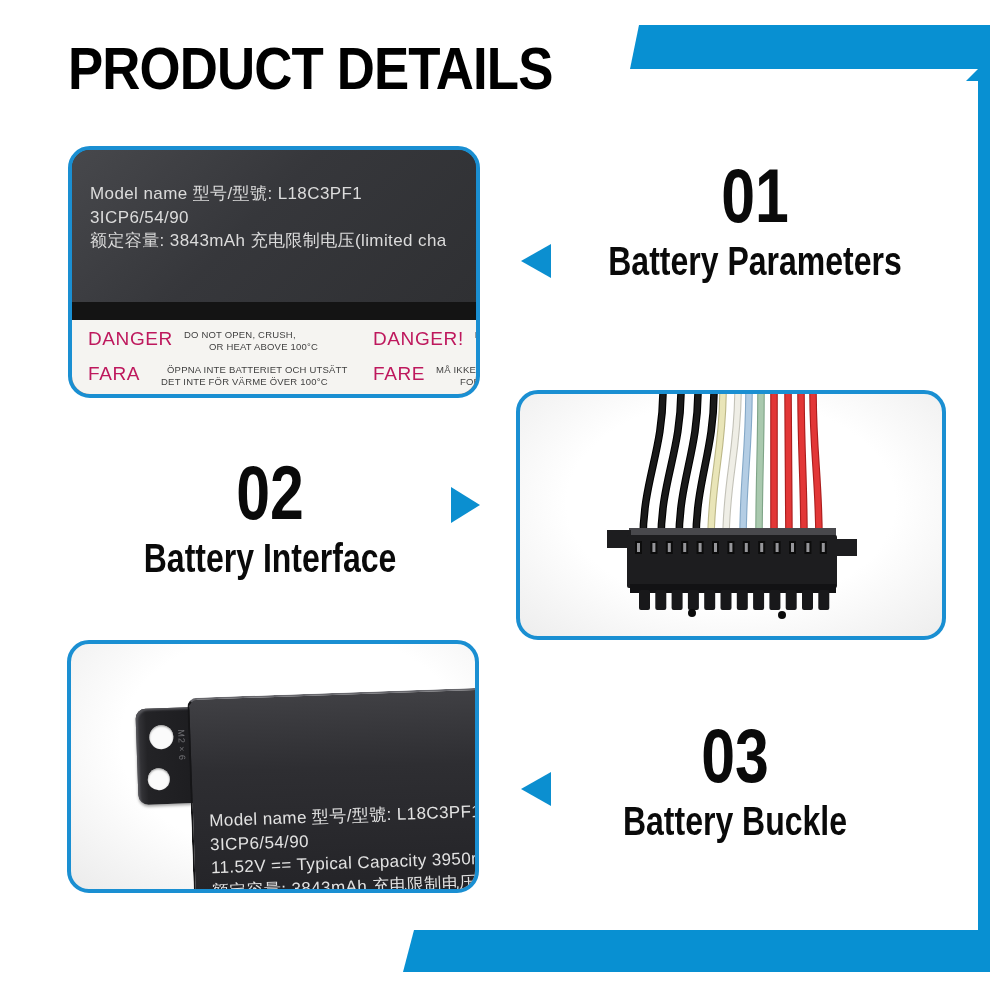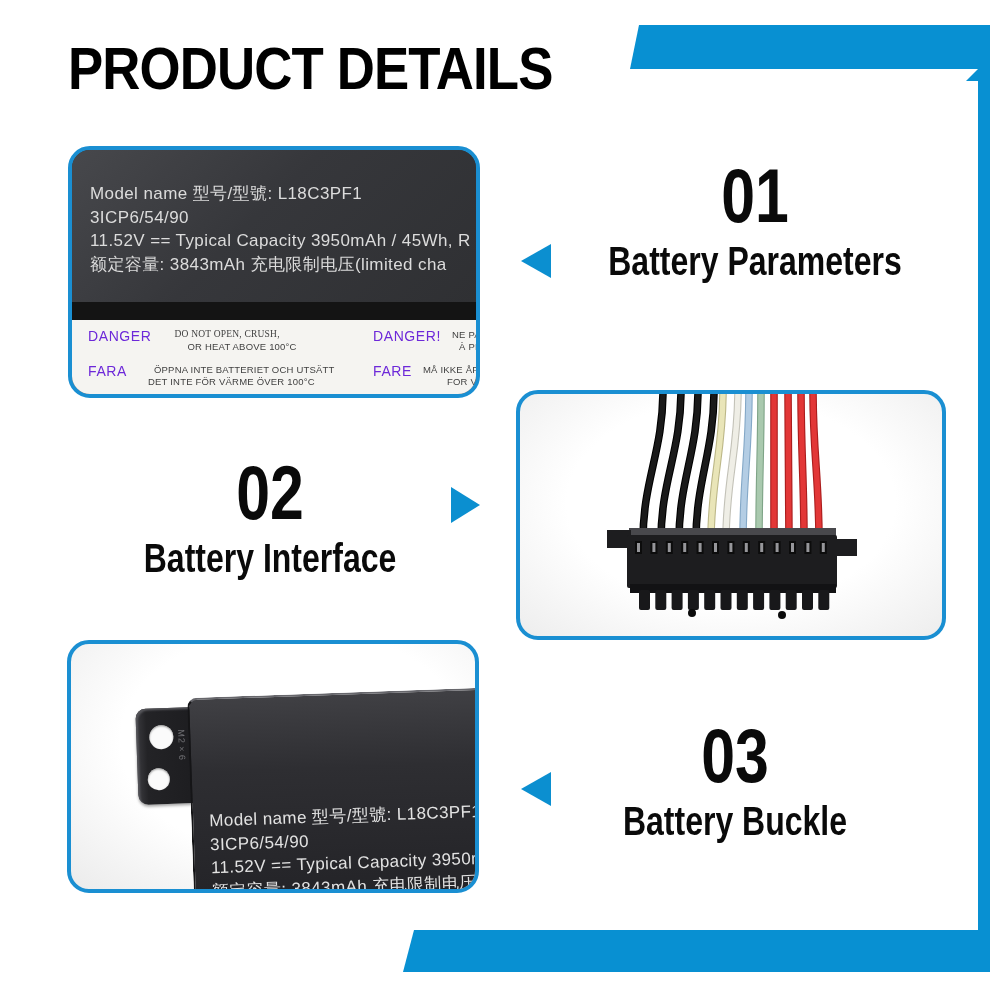--- a/index.html
+++ b/index.html
@@ -63,21 +63,21 @@
   }
   .warning-strip {
     position:absolute; left:0; top:170px; width:404px; height:74px;
     background:#f5f4f1; color:#3f3f3f;
   }
   .wcol { position:absolute; top:0; height:74px; }
   .wcol-left  { left:16px; width:290px; }
   .wcol-right { left:301px; width:110px; }
   .wrow { position:absolute; left:0; display:flex; gap:11px; white-space:nowrap; }
   .wrow.r0 { top:8px; } .wrow.r1 { top:43px; }
-  .wterm { font-size:14px; letter-spacing:0.6px; color:#6d28d9; }
+  .wterm { font-size:19px; letter-spacing:0.6px; color:#be185d; }
   .wtext { font-size:9.5px; line-height:11.5px; letter-spacing:0.2px; padding-top:1px; }
 
   
   .sec {
     position:absolute; width:400px; text-align:center;
     transform:scaleX(0.8); transform-origin:center top; color:#0a0a0a;
   }
   .sec-num   { font-size:76px; font-weight:700; line-height:76px; }
   .sec-label { font-size:40px; font-weight:700; line-height:44px; margin-top:5px; white-space:nowrap; }
   #sec-01 { left:545px; top:158px; }
@@ -133,31 +133,30 @@
   <div class="stripe-right"></div>
   <div class="band-bottom"></div>
 
   <h1 class="page-title">PRODUCT DETAILS</h1>
 
   <div class="card" id="card-label">
     <div class="label-dark">
       <div class="label-lines">
         <div>Model name 型号/型號: L18C3PF1</div>
         <div>3ICP6/54/90</div>
-        <div>11.52V == Typical Capacity 3950mAh / 45Wh, R</div>
         <div>额定容量: 3843mAh  充电限制电压(limited cha</div>
       </div>
     </div>
     <div class="black-band"></div>
     <div class="warning-strip">
       <div class="wcol wcol-left" id="warn-left">
           <div class="wrow r0">
             <span class="wterm">DANGER</span>
             <span class="wtext">
-              <div style="margin-left: 12px; font-family: Liberation Serif, serif;">DO NOT OPEN, CRUSH,</div>
+              <div style="margin-left: 0px;">DO NOT OPEN, CRUSH,</div>
               <div style="margin-left: 25px;">OR HEAT ABOVE 100°C</div>
             </span>
           </div>
           <div class="wrow r1">
             <span class="wterm">FARA</span>
             <span class="wtext">
               <div style="margin-left: 16px;">ÖPPNA INTE BATTERIET OCH UTSÄTT</div>
               <div style="margin-left: 10px;">DET INTE FÖR VÄRME ÖVER 100°C</div>
             </span>
           </div>

